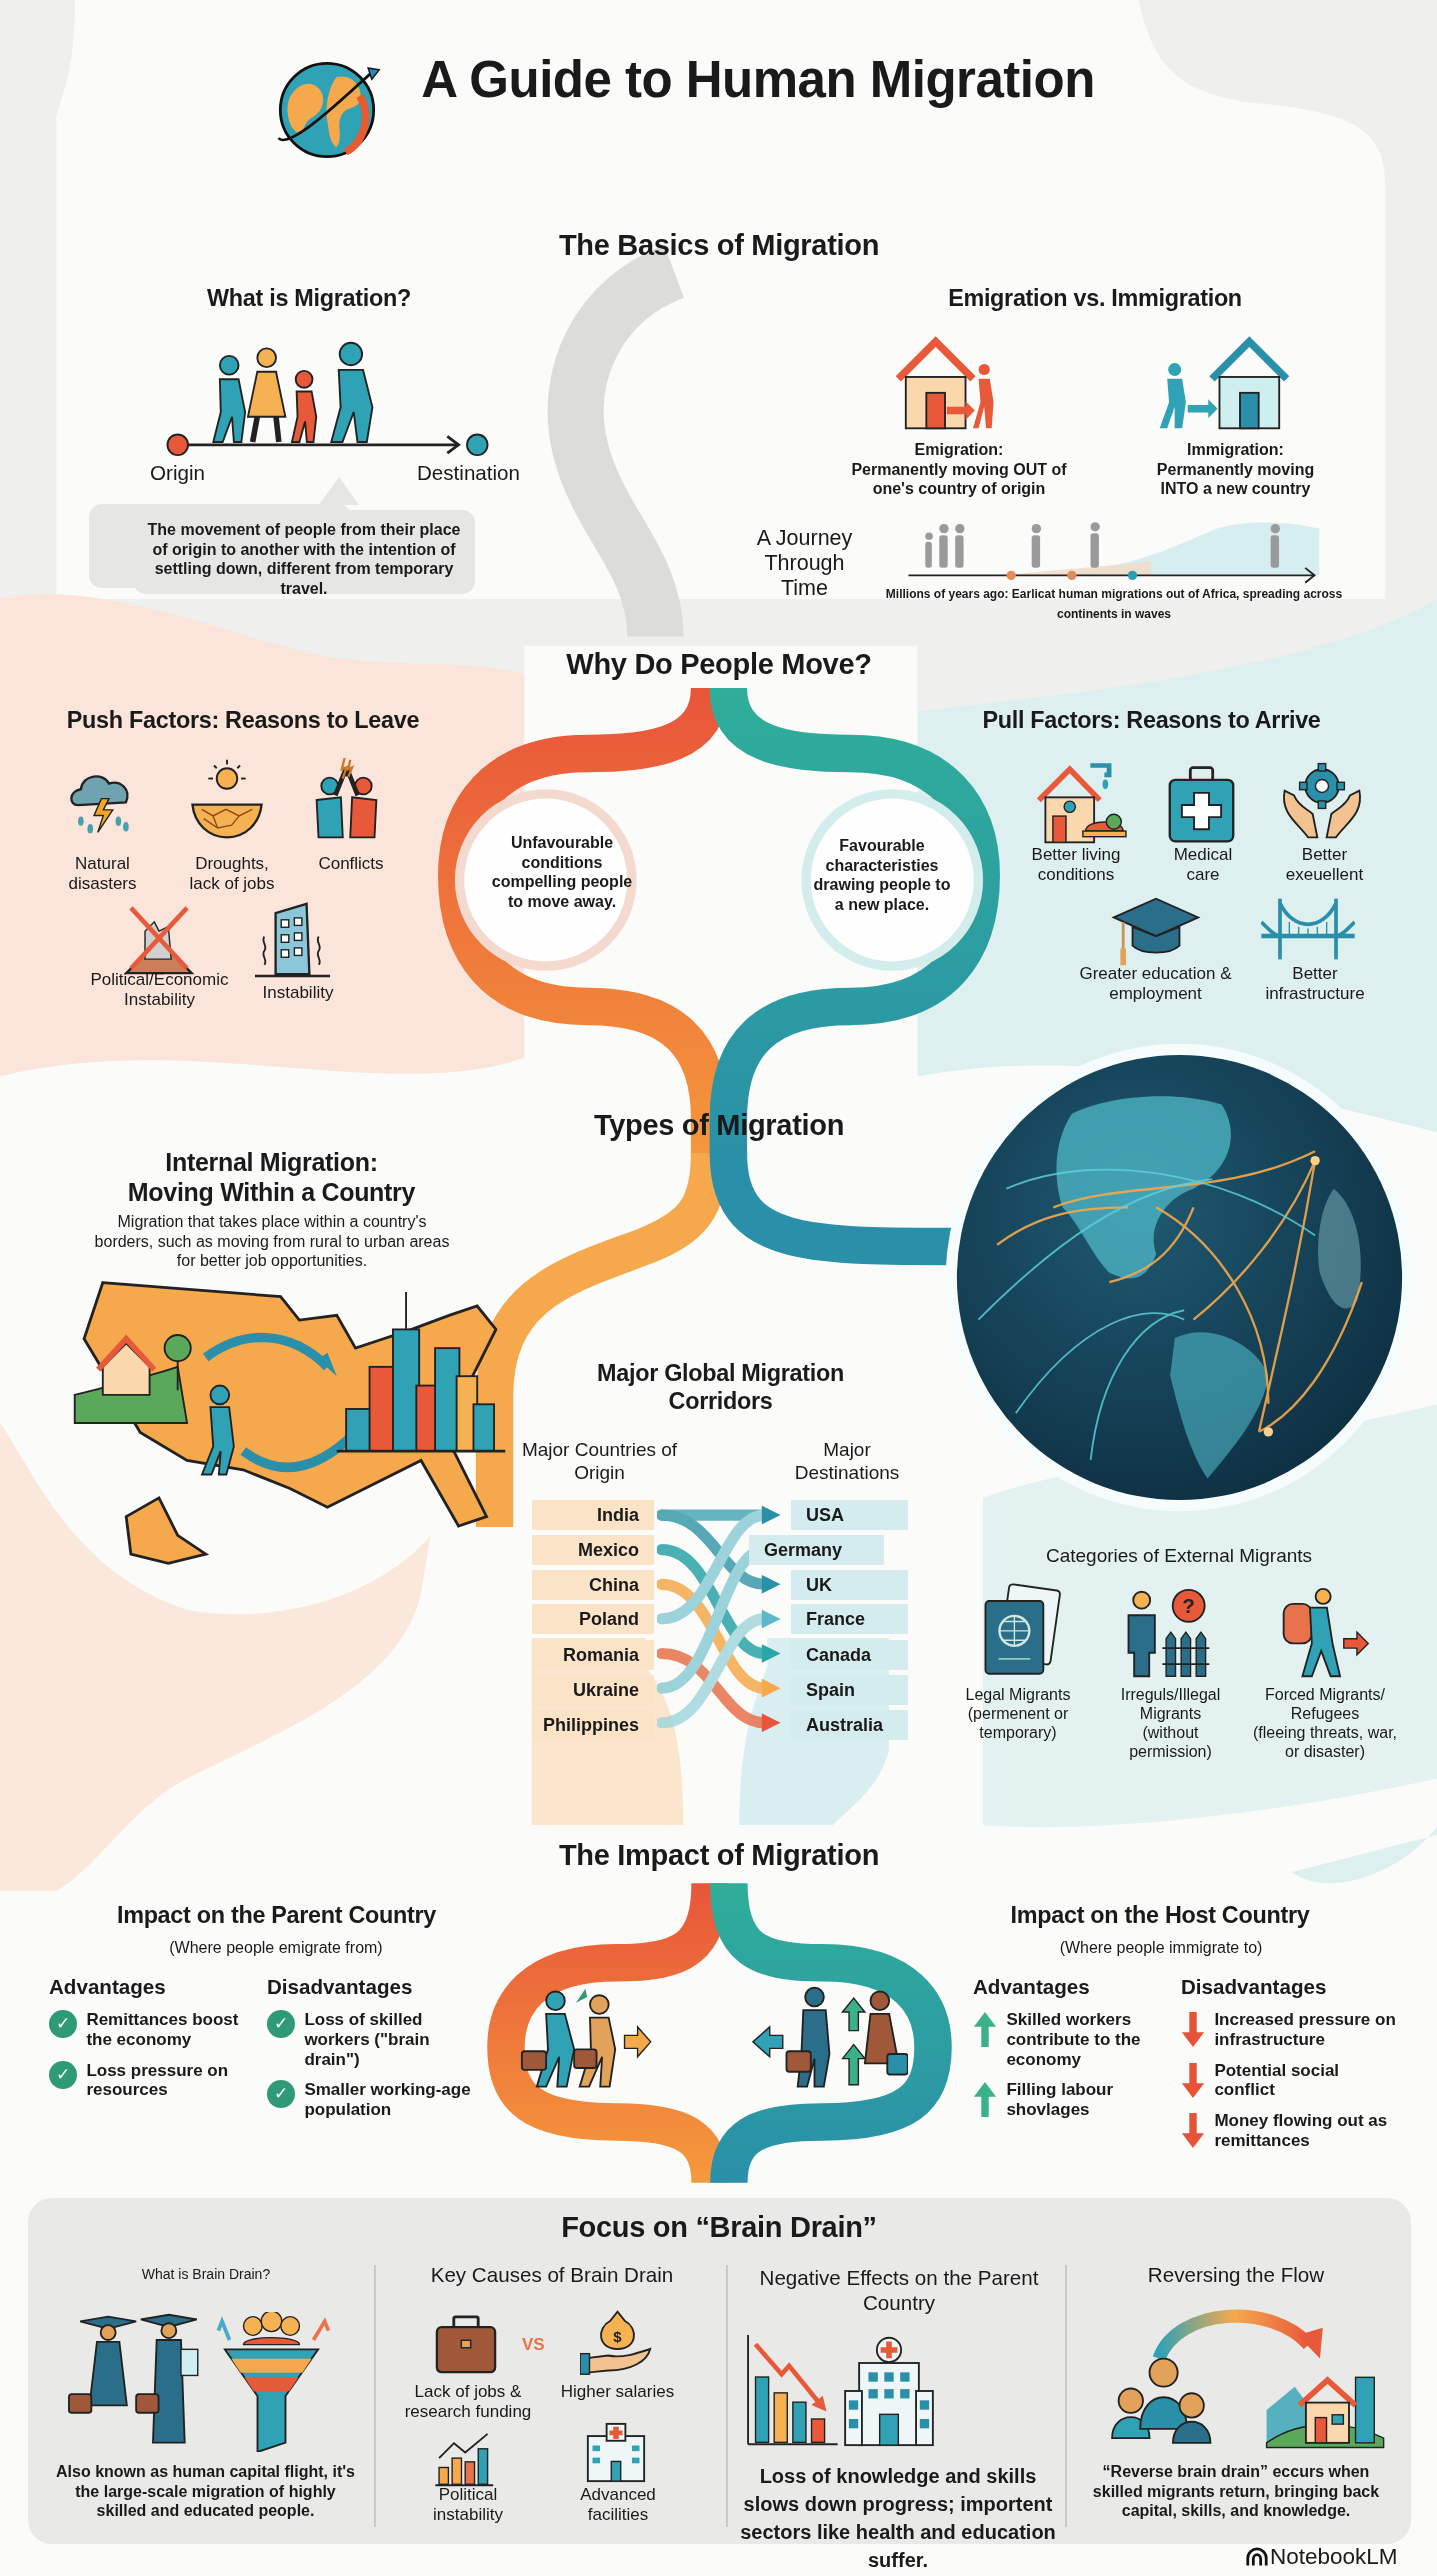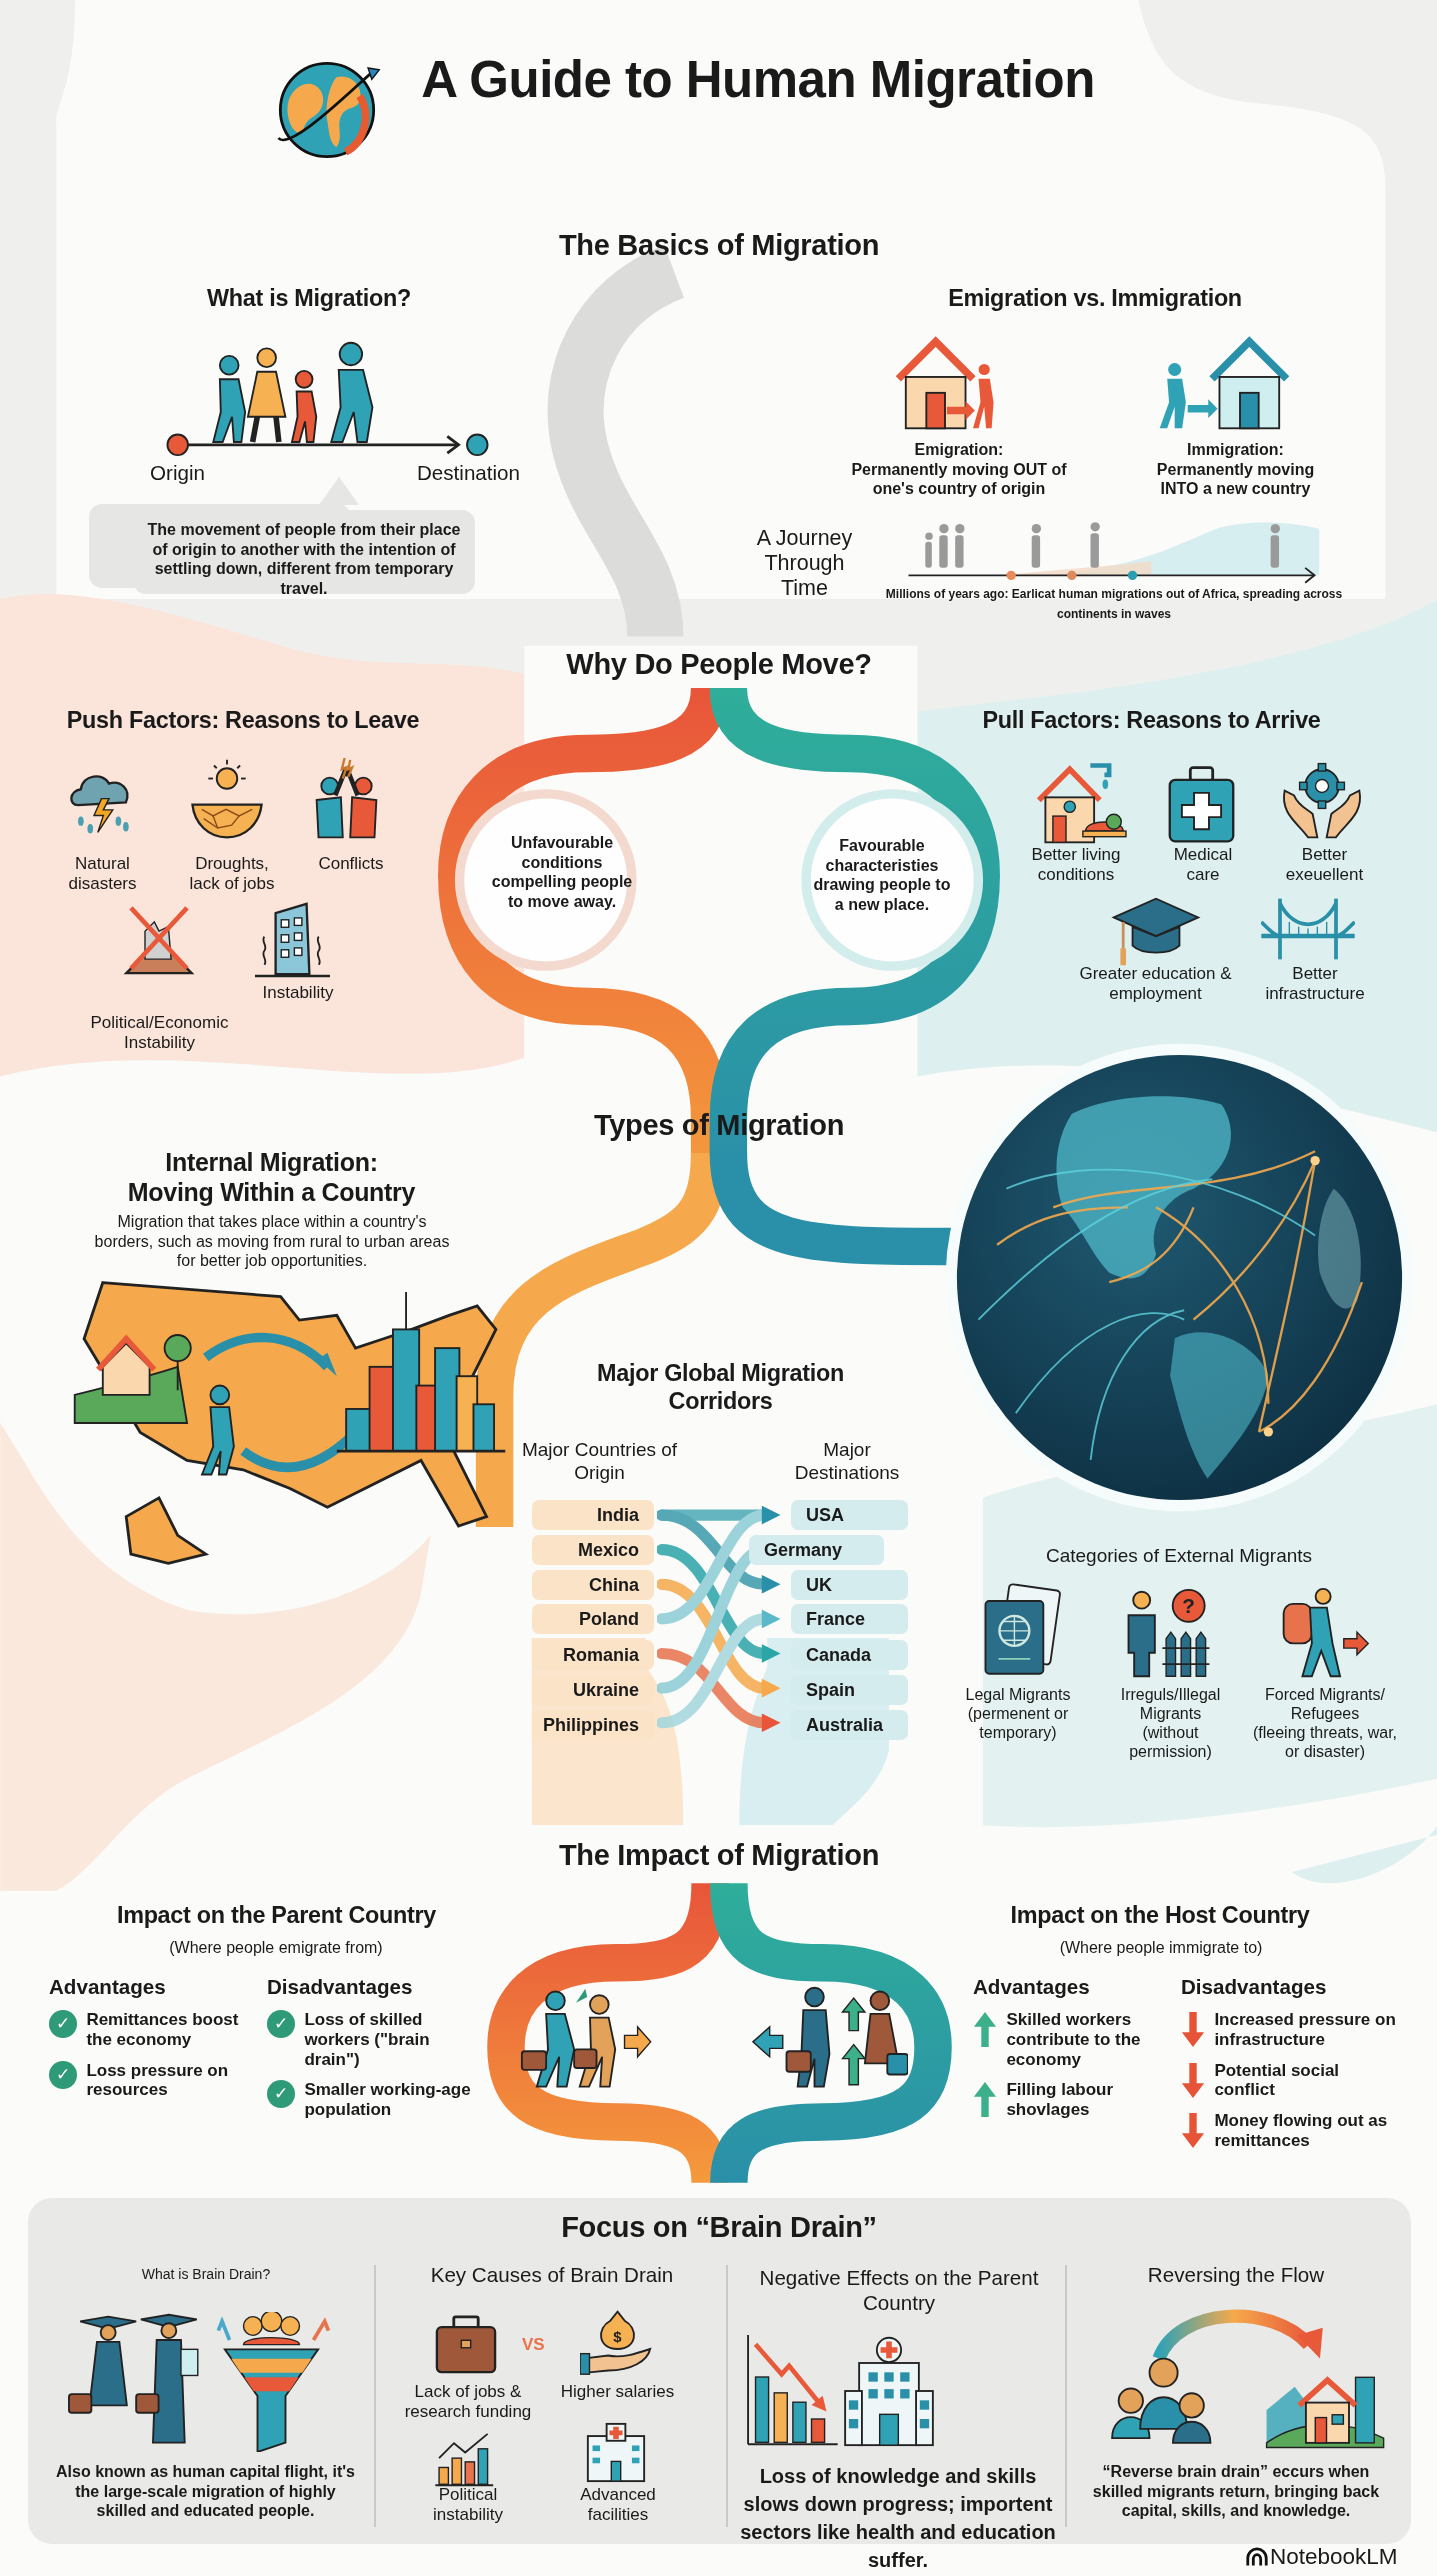--- a/index.html
+++ b/index.html
@@ -8,21 +8,21 @@
   .abs{position:absolute}
   .b{font-weight:700}
   h1{font-family:"Liberation Sans",sans-serif;font-weight:700;font-size:51px;line-height:58px;letter-spacing:-0.5px;text-align:center}
   .sec-title{font-weight:700;font-size:29px;text-align:center;letter-spacing:-0.3px}
   .sub-title{font-weight:700;font-size:24px;text-align:center;letter-spacing:-0.3px}
   .lbl{font-weight:400;font-size:17px;line-height:19.7px;text-align:center}
   .small{font-size:16px;line-height:19.7px;font-weight:700;text-align:center}
   .body{font-size:17px;line-height:20.6px;text-align:center}
   .bg-shape{position:absolute}
   .ribbon{position:absolute}
-  .pill{position:absolute;height:30px;border-radius:7px;font-weight:700;font-size:18px;display:flex;align-items:center}
+  .pill{position:absolute;height:30px;border-radius:1px;font-weight:700;font-size:18px;display:flex;align-items:center}
   .orig{background:#fbe3c8;justify-content:flex-end;padding-right:15px}
   .dest{background:#d4ecee;justify-content:flex-start;padding-left:15px}
   .icon{position:absolute}
   .check{display:inline-block;width:28px;height:28px;border-radius:50%;background:#2f9a77;color:#fff;font-size:17px;text-align:center;line-height:28px;flex:none}
   .row{display:flex;gap:9.4px;align-items:flex-start;margin-bottom:11.2px}
   .row span.t{font-weight:700;font-size:17px;line-height:19.7px}
   .uparr,.downarr{flex:none;width:24px;height:39px}
   .panel{position:absolute;left:28px;top:2198px;width:1383px;height:346px;background:#e9e9e7;border-radius:24px}
   .vdiv{position:absolute;top:2265px;width:1.9px;height:262px;background:#c9c9c7}
 </style>
@@ -232,21 +232,21 @@
       <rect x="42" y="20" width="8" height="8"></rect>
       <rect x="28" y="38" width="8" height="8"></rect>
       <rect x="42" y="36" width="8" height="8"></rect>
       <rect x="28" y="54" width="8" height="8"></rect>
       <rect x="42" y="52" width="8" height="8"></rect>
     </g>
   <path d="M10,40 C6,45 14,50 10,55 C6,60 14,65 10,70" fill="none" stroke="#222" stroke-width="2"></path>
   <path d="M68,40 C64,45 72,50 68,55 C64,60 72,65 68,70" fill="none" stroke="#222" stroke-width="2"></path>
   <line x1="0" y1="82" x2="80" y2="82" stroke="#222" stroke-width="2.5"></line>
 </svg>
-<div class="abs lbl" style="left:80px;top:1013px;width:159px">Political/Economic Instability</div>
+<div class="abs lbl" style="left:80px;top:970px;width:159px">Political/Economic Instability</div>
 <div class="abs lbl" style="left:251px;top:983px;width:94px">Instability</div>
 
 <div class="abs sub-title" style="left:955px;top:707px;width:393px;font-size:23.4px">Pull Factors: Reasons to Arrive</div>
 <svg class="icon" width="94" height="89" viewBox="0 0 100 95" style="left:1034px;top:758px">
   <path d="M5,45 L38,12 L70,45" fill="none" stroke="#e8593a" stroke-width="6"></path>
   <rect x="12" y="42" width="52" height="48" fill="#fbd7ad" stroke="#222" stroke-width="2"></rect>
   <circle cx="38" cy="52" r="6" fill="#2fa2b5" stroke="#222" stroke-width="1.5"></circle>
   <rect x="20" y="62" width="14" height="28" fill="#e8593a" stroke="#222" stroke-width="1.5"></rect>
   <path d="M60,8 L80,8 L80,18 L75,18" fill="none" stroke="#2a8fa8" stroke-width="5"></path>
   <ellipse cx="76" cy="28" rx="3" ry="5" fill="#2fa2b5"></ellipse>

